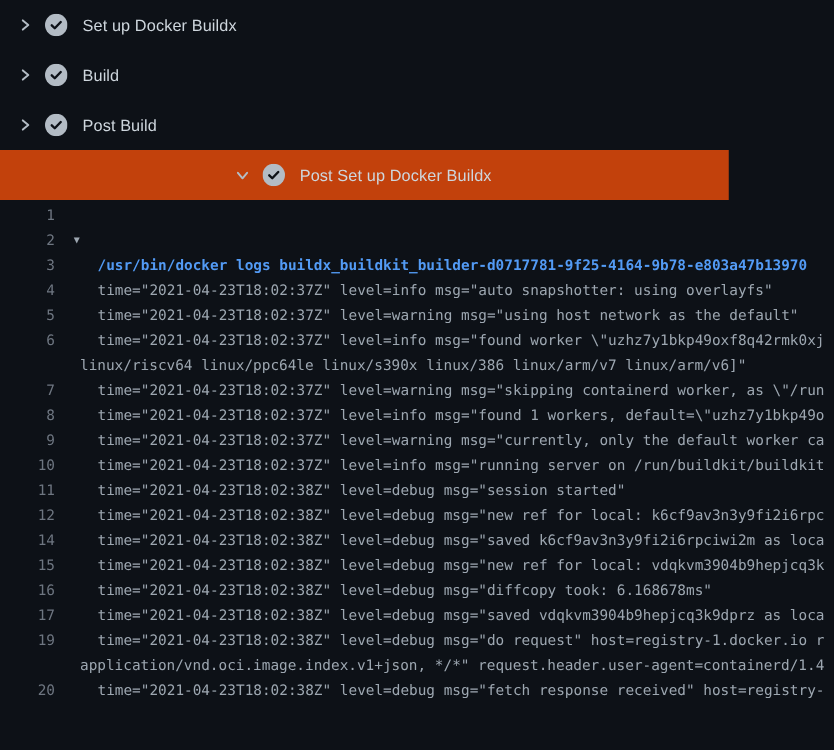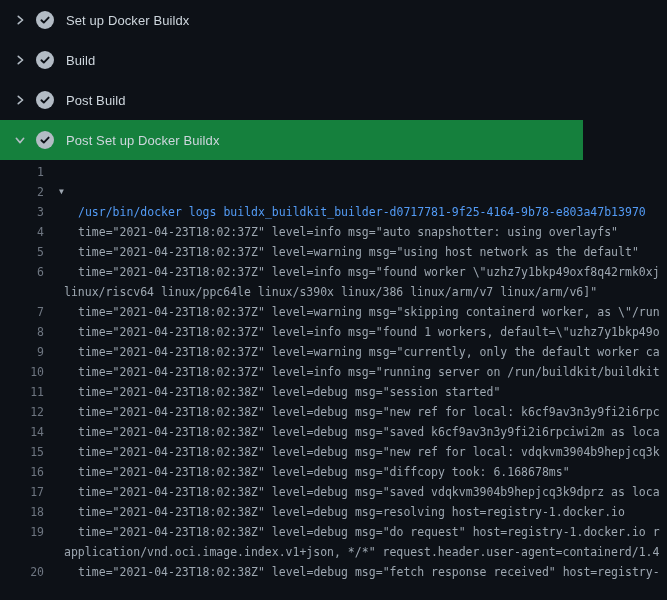--- a/index.html
+++ b/index.html
@@ -8,21 +8,21 @@
     background:#0d1117;
     font-family:"Liberation Sans",sans-serif;
     -webkit-font-smoothing:antialiased;
   }
   
   .steps{width:583px;}
   .step{
     height:40px;display:flex;align-items:center;
     padding:0 16px 0 12px;cursor:pointer;box-sizing:border-box;
   }
-  .step.expanded{background:#15803d;}
+  .step.expanded{background:#c2410c;justify-content:center;}
   .chev{
     width:16px;height:16px;flex:none;display:flex;align-items:center;justify-content:center;
   }
   .chev svg{display:block;}
   .check{
     width:18px;height:18px;flex:none;margin-left:8px;display:flex;align-items:center;justify-content:center;
   }
   .step-label{
     margin-left:12px;font-size:13px;color:#ced6dd;letter-spacing:.1px;
   }
@@ -34,21 +34,21 @@
   }
   .lrow{height:20px;display:flex;white-space:pre;overflow:hidden;}
   .ln{
     width:44px;flex:none;text-align:right;color:#6e7681;user-select:none;cursor:pointer;
   }
   .ltext{flex:none;}
   .lrow.base  .ltext{margin-left:15px;margin-top:36px;}
   .lrow.group .ltext{margin-left:4px;}
   .lrow.indent .ltext{margin-left:34px;}
   .lrow.cont  .ltext{margin-left:20px;}
-  .lrow.command .ltext{color:#539bf5;font-weight:400;}
+  .lrow.command .ltext{color:#539bf5;font-weight:700;}
   .caret{
     margin-left:15px;flex:none;font-size:8px;color:#9da7b1;line-height:20px;cursor:pointer;
   }
 </style>
 </head>
 <body>
 
 <div class="steps">
     <div class="step">
       <span class="chev">
@@ -118,17 +118,16 @@
     <div class="lrow indent"><span class="ln">7</span><span class="ltext">time="2021-04-23T18:02:37Z" level=warning msg="skipping containerd worker, as \"/run</span></div>
     <div class="lrow indent"><span class="ln">8</span><span class="ltext">time="2021-04-23T18:02:37Z" level=info msg="found 1 workers, default=\"uzhz7y1bkp49o</span></div>
     <div class="lrow indent"><span class="ln">9</span><span class="ltext">time="2021-04-23T18:02:37Z" level=warning msg="currently, only the default worker ca</span></div>
     <div class="lrow indent"><span class="ln">10</span><span class="ltext">time="2021-04-23T18:02:37Z" level=info msg="running server on /run/buildkit/buildkit</span></div>
     <div class="lrow indent"><span class="ln">11</span><span class="ltext">time="2021-04-23T18:02:38Z" level=debug msg="session started"</span></div>
     <div class="lrow indent"><span class="ln">12</span><span class="ltext">time="2021-04-23T18:02:38Z" level=debug msg="new ref for local: k6cf9av3n3y9fi2i6rpc</span></div>
     <div class="lrow indent"><span class="ln">14</span><span class="ltext">time="2021-04-23T18:02:38Z" level=debug msg="saved k6cf9av3n3y9fi2i6rpciwi2m as loca</span></div>
     <div class="lrow indent"><span class="ln">15</span><span class="ltext">time="2021-04-23T18:02:38Z" level=debug msg="new ref for local: vdqkvm3904b9hepjcq3k</span></div>
     <div class="lrow indent"><span class="ln">16</span><span class="ltext">time="2021-04-23T18:02:38Z" level=debug msg="diffcopy took: 6.168678ms"</span></div>
     <div class="lrow indent"><span class="ln">17</span><span class="ltext">time="2021-04-23T18:02:38Z" level=debug msg="saved vdqkvm3904b9hepjcq3k9dprz as loca</span></div>
-    <div class="lrow indent"><span class="ln">18</span><span class="ltext">time="2021-04-23T18:02:38Z" level=debug msg=resolving host=registry-1.docker.io</span></div>
     <div class="lrow indent"><span class="ln">19</span><span class="ltext">time="2021-04-23T18:02:38Z" level=debug msg="do request" host=registry-1.docker.io r</span></div>
     <div class="lrow cont"><span class="ln"></span><span class="ltext">application/vnd.oci.image.index.v1+json, */*" request.header.user-agent=containerd/1.4</span></div>
     <div class="lrow indent"><span class="ln">20</span><span class="ltext">time="2021-04-23T18:02:38Z" level=debug msg="fetch response received" host=registry-</span></div>
   </div>
 
 </body></html>

